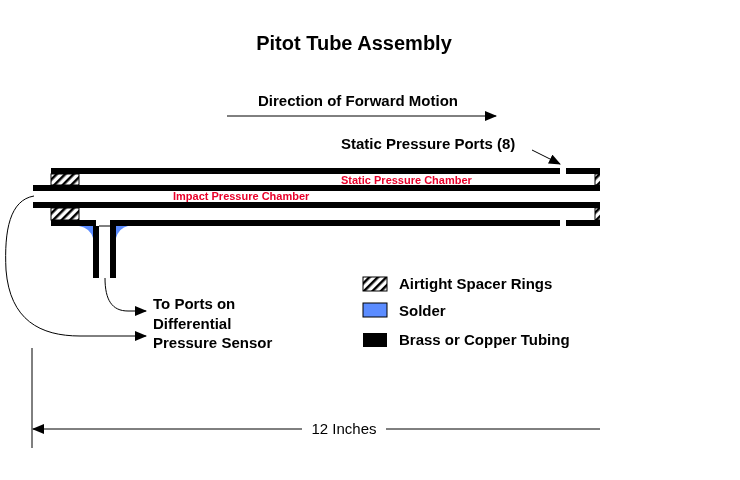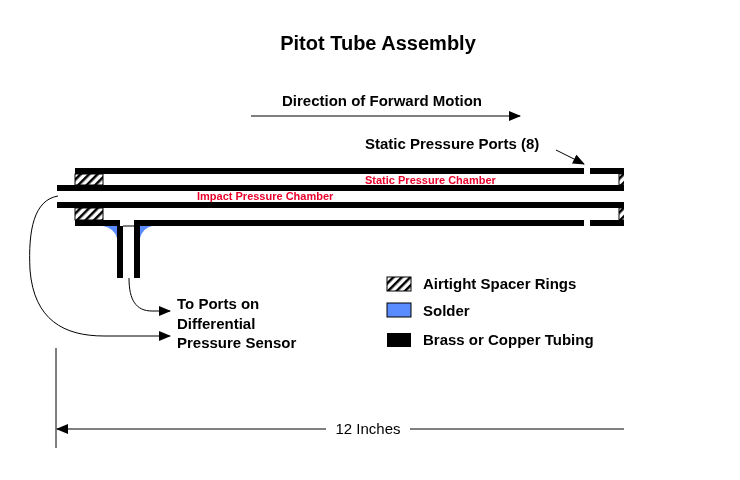--- a/index.html
+++ b/index.html
@@ -1,16 +1,16 @@
 <!DOCTYPE html>
 <html><head>
 <meta charset="utf-8">
 <style>
   html, body { margin:0; padding:0; background:#ffffff; }
-  #stage { position:relative; width:600px; height:480px; background:#ffffff; overflow:hidden;margin-left:24px; }
+  #stage { position:relative; width:600px; height:480px; background:#ffffff; overflow:hidden; }
   svg { position:absolute; left:0; top:0; }
   .t { font-family:"Liberation Sans", sans-serif; fill:#000; }
   .title { font-size:20px; font-weight:bold; }
   .lbl { font-size:15px; font-weight:bold; }
   .red { font-family:"Liberation Sans", sans-serif; font-size:11px; font-weight:bold; }
 </style>
 </head>
 <body>
 
 <div id="stage">

